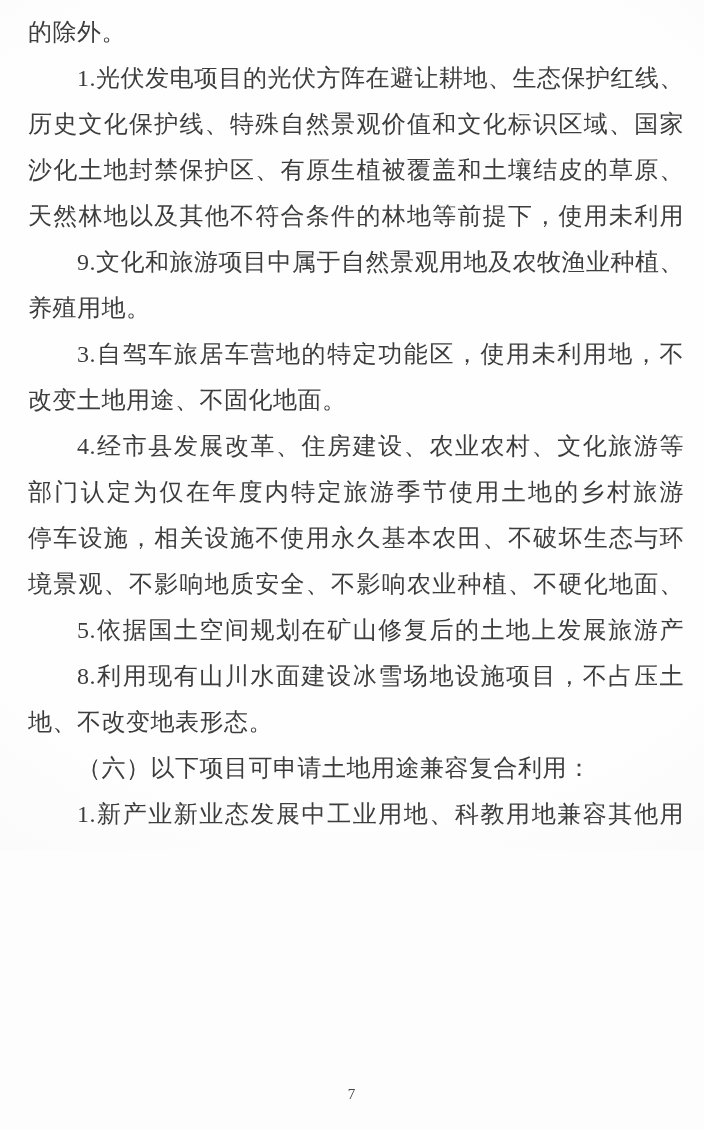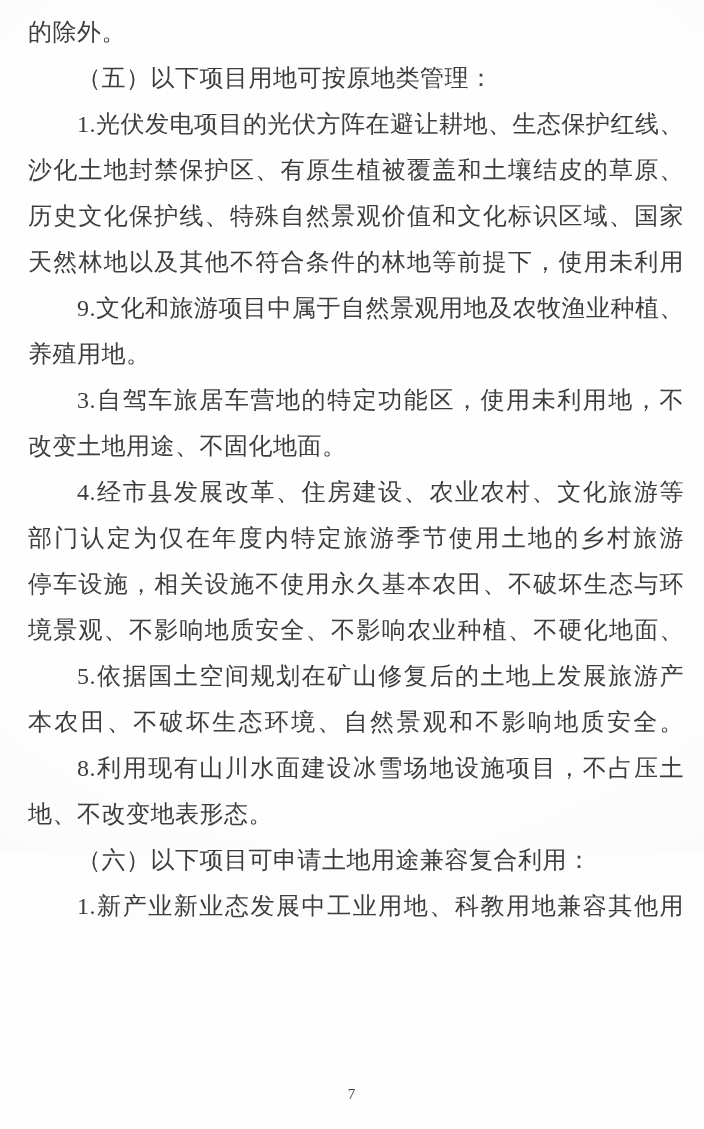--- a/index.html
+++ b/index.html
@@ -54,34 +54,32 @@
     letter-spacing: 1px;
     color: #454545;
   }
 </style>
 </head>
 <body style="--ink: #3d3d3d; --page-bg: #fdfdfd;">
 
 <div class="page">
   <div class="text-block" id="text-block">
       <div class="line">的除外。</div>
-      <div class="line indent">（五）以下项目用地可按原地类管理：</div>
       <div class="line indent justify">1.光伏发电项目的光伏方阵在避让耕地、生态保护红线、</div>
+      <div class="line justify">历史文化保护线、特殊自然景观价值和文化标识区域、国家</div>
       <div class="line justify">沙化土地封禁保护区、有原生植被覆盖和土壤结皮的草原、</div>
-      <div class="line justify">历史文化保护线、特殊自然景观价值和文化标识区域、国家</div>
       <div class="line justify">天然林地以及其他不符合条件的林地等前提下，使用未利用</div>
       <div class="line indent justify">9.文化和旅游项目中属于自然景观用地及农牧渔业种植、</div>
       <div class="line">养殖用地。</div>
       <div class="line indent justify">3.自驾车旅居车营地的特定功能区，使用未利用地，不</div>
       <div class="line">改变土地用途、不固化地面。</div>
       <div class="line indent justify">4.经市县发展改革、住房建设、农业农村、文化旅游等</div>
       <div class="line justify">部门认定为仅在年度内特定旅游季节使用土地的乡村旅游</div>
       <div class="line justify">停车设施，相关设施不使用永久基本农田、不破坏生态与环</div>
       <div class="line justify">境景观、不影响地质安全、不影响农业种植、不硬化地面、</div>
       <div class="line indent justify">5.依据国土空间规划在矿山修复后的土地上发展旅游产</div>
-      <div class="line justify">本农田、不破坏生态环境、自然景观和不影响地质安全。</div>
       <div class="line indent justify">8.利用现有山川水面建设冰雪场地设施项目，不占压土</div>
       <div class="line">地、不改变地表形态。</div>
       <div class="line indent">（六）以下项目可申请土地用途兼容复合利用：</div>
       <div class="line indent justify">1.新产业新业态发展中工业用地、科教用地兼容其他用</div>
     </div>
   <div class="page-number">7</div>
 </div>
 
 </body></html>

